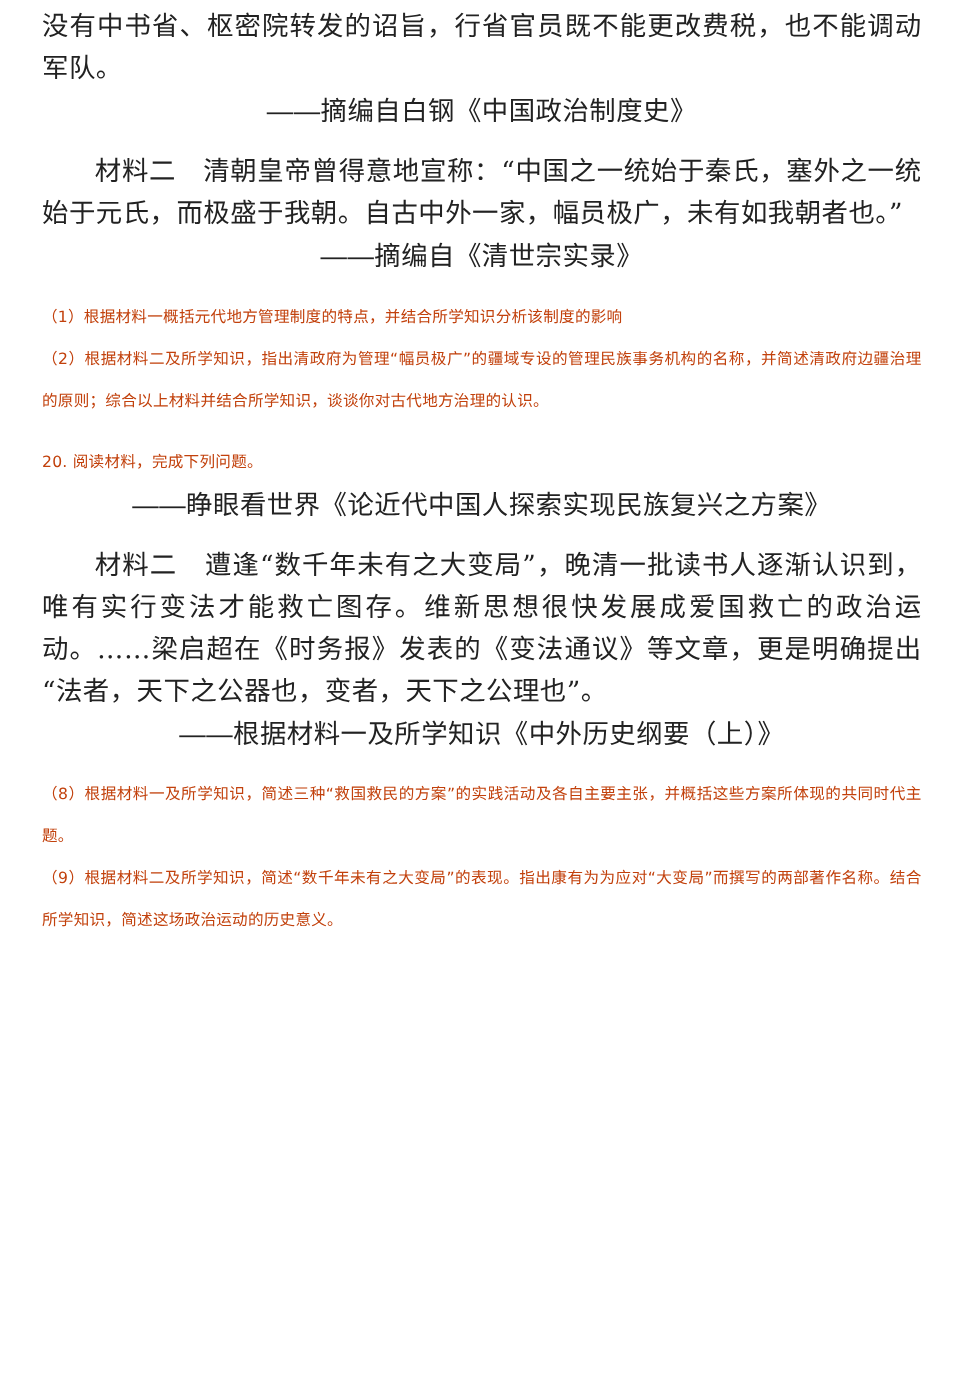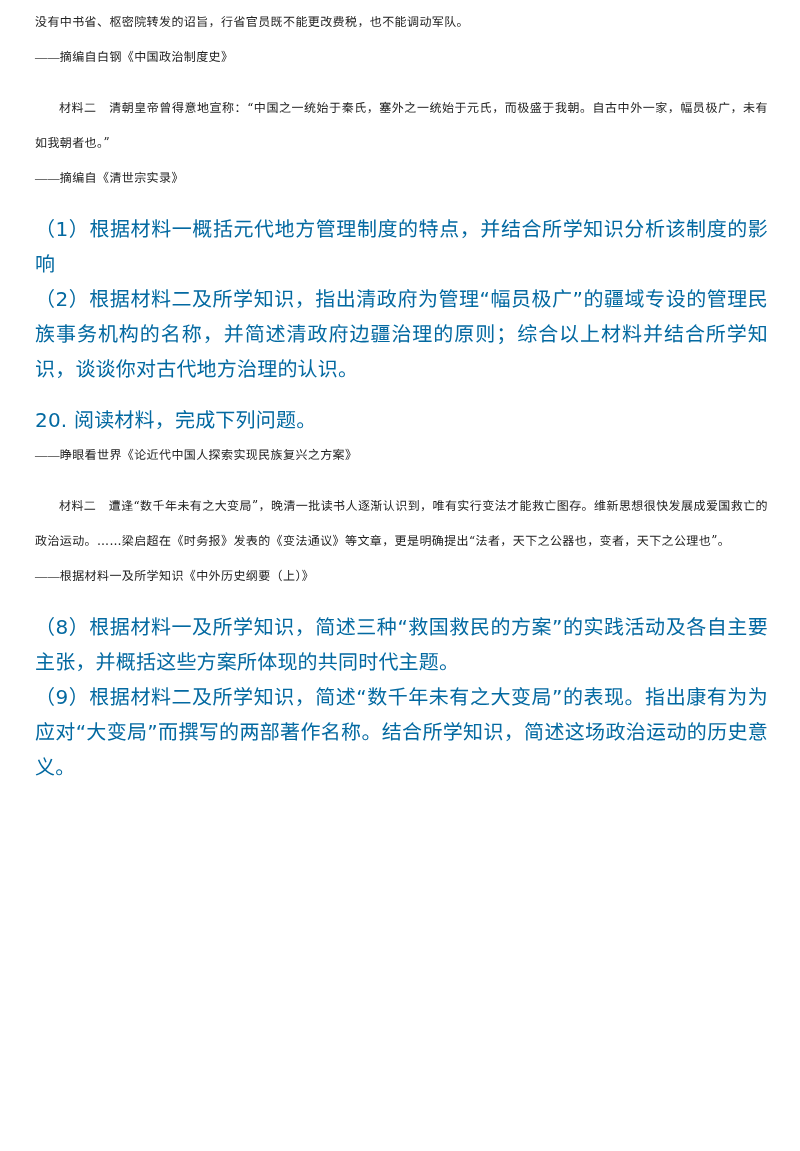--- a/index.html
+++ b/index.html
@@ -13,46 +13,46 @@
     height: 1151px;
     background: #ffffff;
     overflow: hidden;
     color: #1c1c1c;
   }
   .content {
     padding: 5px 32px 0 35px;
   }
   p {
     margin: 0;
-    font-size: 12px;
+    font-size: 22px;
     line-height: 35px;
     text-align: justify;
     letter-spacing: 0.4px;
     word-break: break-all;
   }
   
   .mat {
     font-family: "DejaVu Serif", "Liberation Serif", serif;
     color: #222222;
   }
   .indent {
     text-indent: 2em;
   }
   
   .src {
-    font-family: Liberation Serif, serif;
-    text-align: left;
+    font-family: Liberation Sans, sans-serif;
+    text-align: center;
     color: #222222;
   }
   
   .q {
     font-family: "DejaVu Sans", "Liberation Sans", sans-serif;
-    font-size: 20px;
+    font-size: 13px;
     font-weight: 500;
-    color: #0369a1;
+    color: #c2410c;
     letter-spacing: 0.2px;
   }
   .sp { margin-top: 16px; }
 </style>
 </head>
 <body>
 
 <div class="page">
   <div class="content">
 

